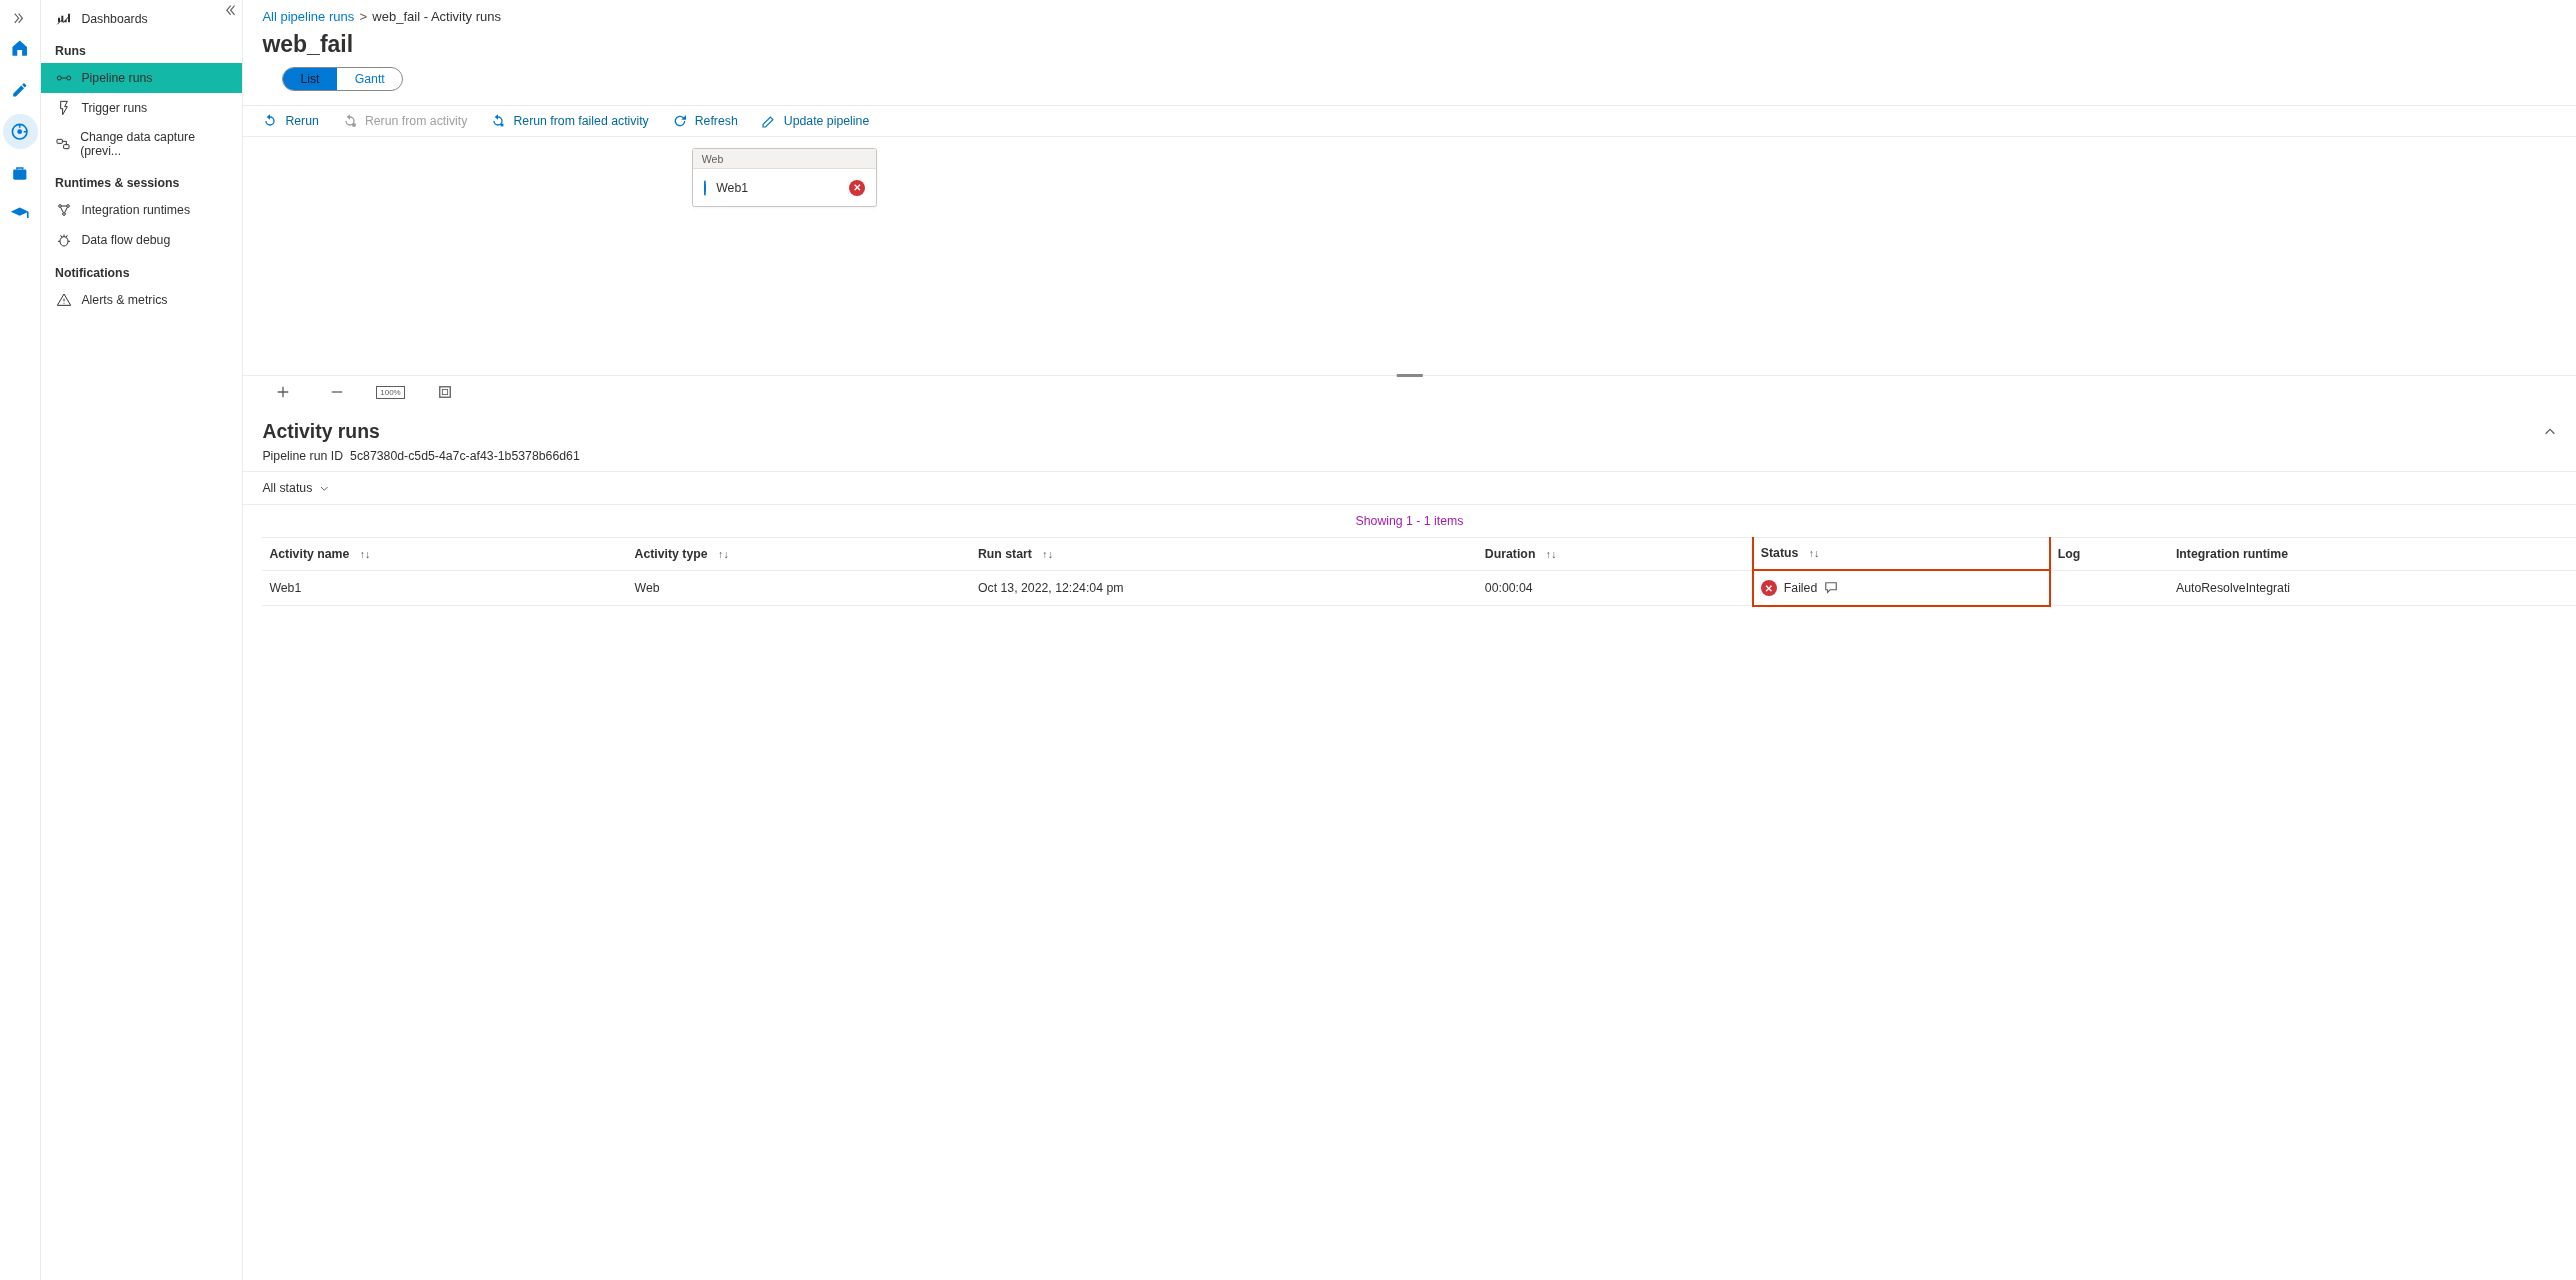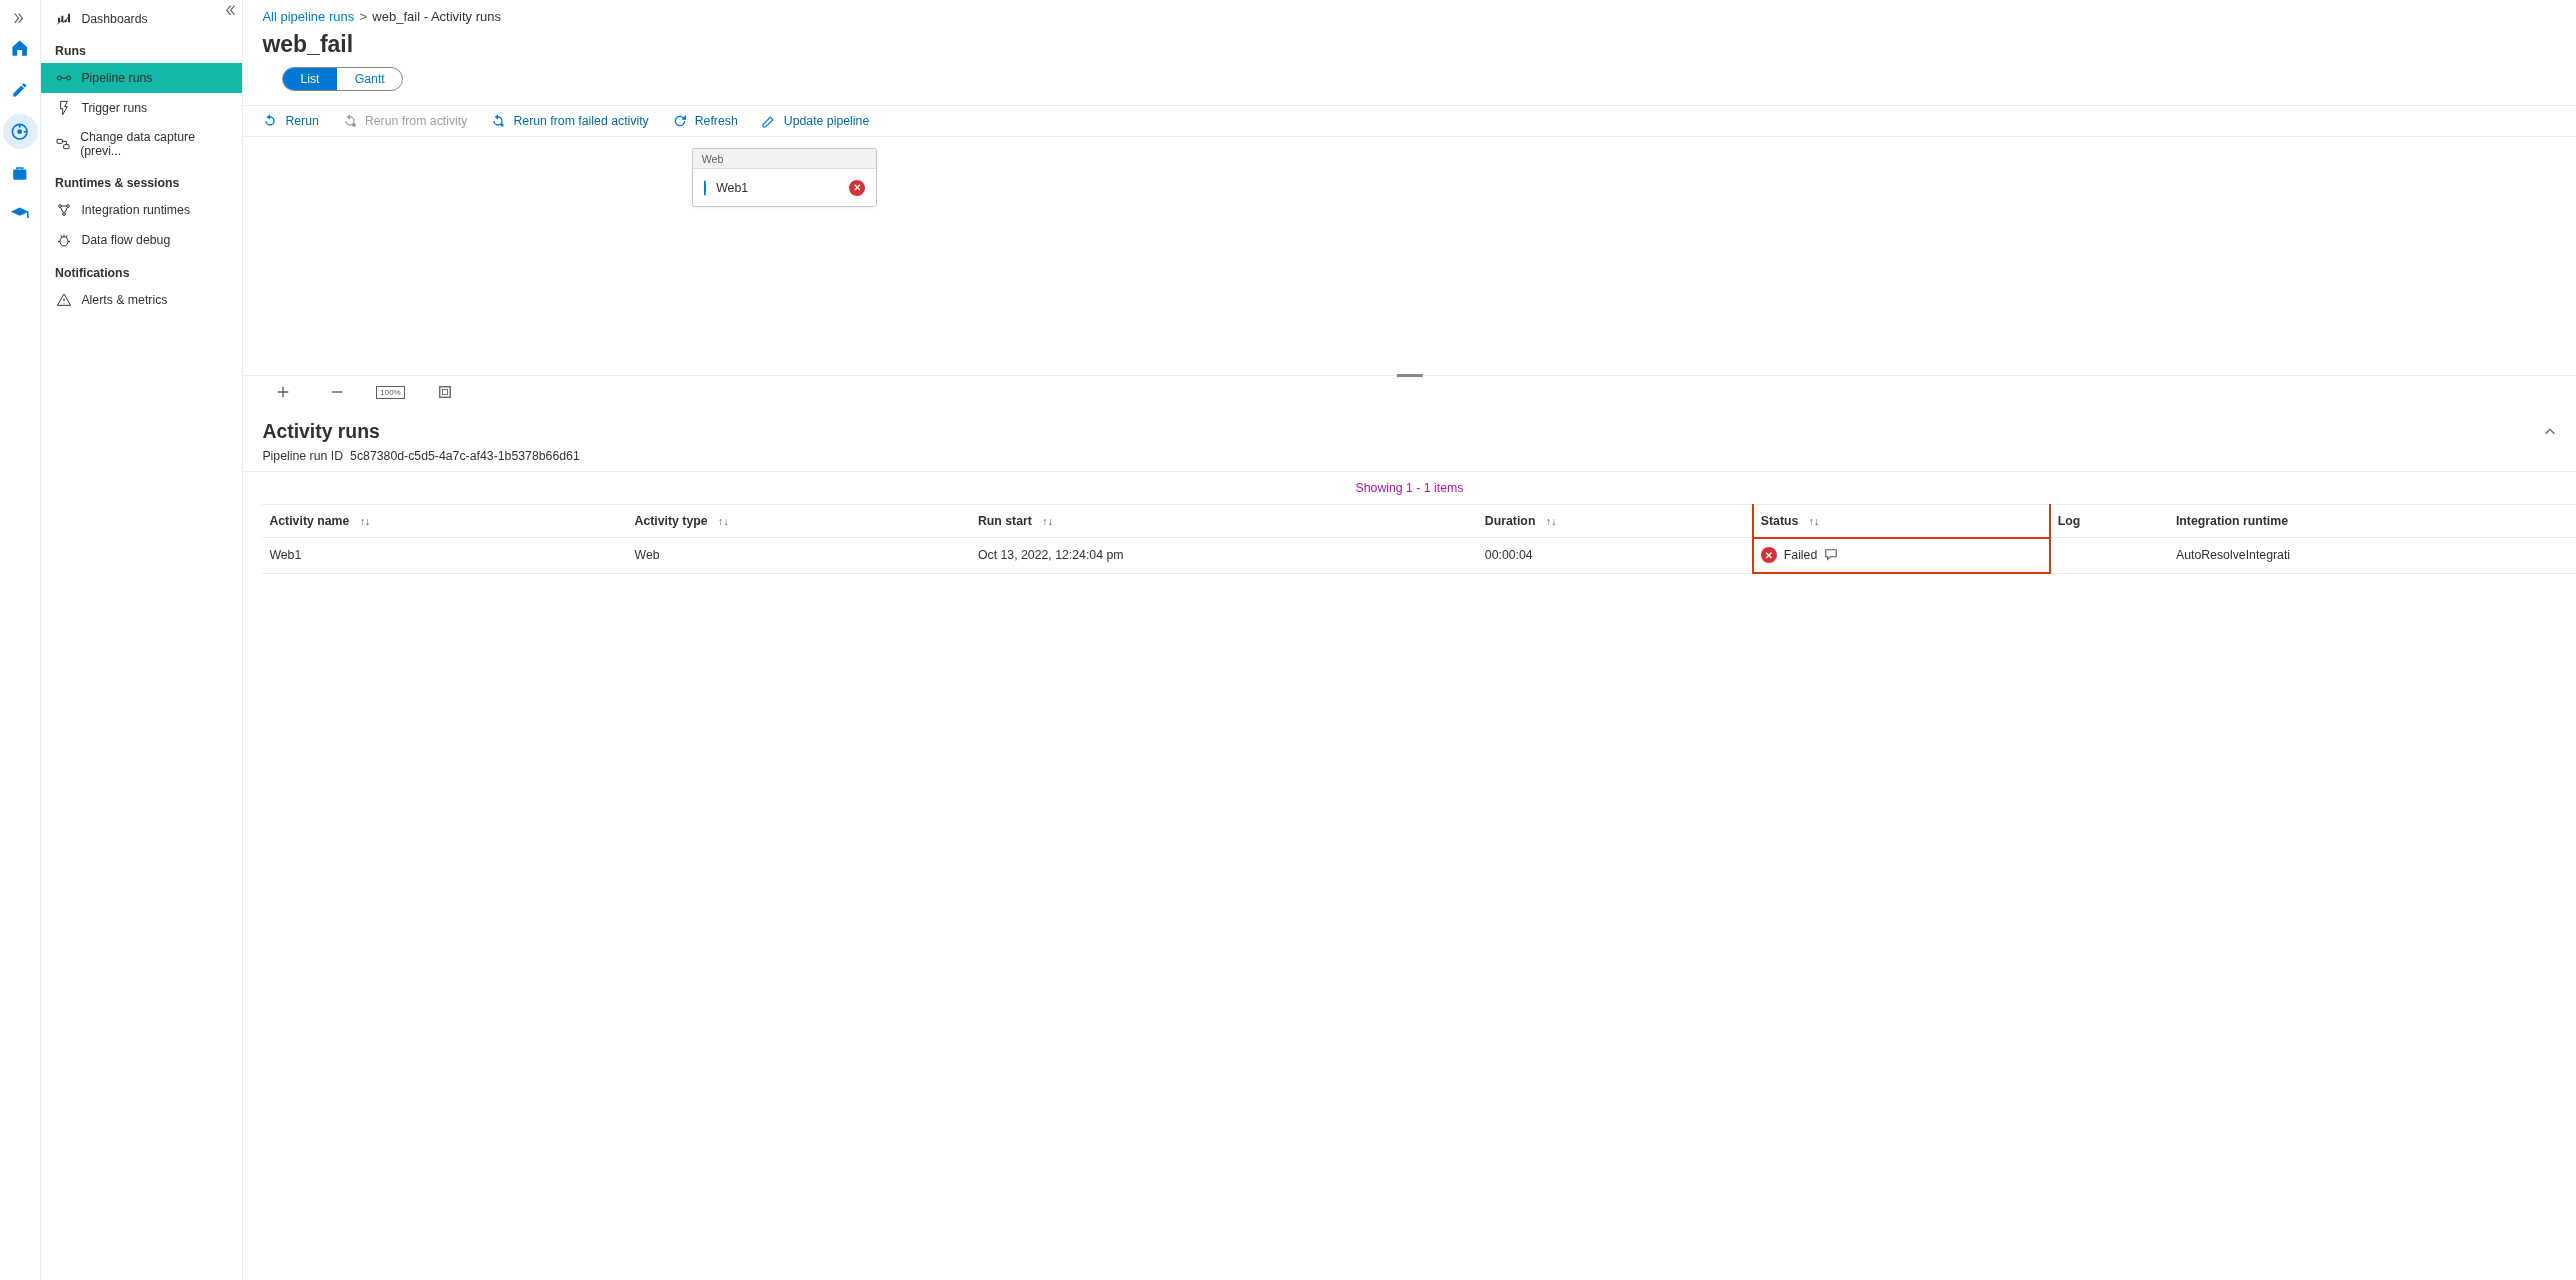--- a/index.html
+++ b/index.html
@@ -21,21 +21,21 @@
 
 
 .main { flex: 1; display: flex; flex-direction: column; overflow: hidden; }
 .crumbs { padding: 8.8px 19.4px 5.3px 19.4px; display: flex; align-items: center; gap: 5.3px; font-size: 13px; }
 .crumbs a { color: #0078d4; text-decoration: none; cursor: pointer; }
 .crumbs .sep { color: #605e5c; }
 .title { font-size: 23px; font-weight: 600; padding: 1.8px 19.4px 8.8px 19.4px; }
 
 .view-toggle { margin: 0 19.4px 7px 19.4px; display: inline-flex; border: 0.9px solid #8a8886; border-radius: 14px; overflow: hidden; }
 .view-toggle span { padding: 4.4px 17.6px; cursor: pointer; font-size: 12.3px; }
-.view-toggle .on { background: #0078d4; color: #fef9c3; }
+.view-toggle .on { background: #0078d4; color: #0f172a; }
 .view-toggle .off { color: #0078d4; }
 
 .toolbar { display: flex; gap: 23px; padding: 7px 19.4px; border-top: 0.9px solid #edebe9; border-bottom: 0.9px solid #edebe9; }
 .tb-btn { display: flex; align-items: center; gap: 7px; cursor: pointer; color: #0369a1; }
 .tb-btn.disabled { color: #a19f9d; cursor: default; }
 .tb-btn .ic { color: #0078d4; display:inline-flex;}
 .tb-btn.disabled .ic { color: #a19f9d; }
 
 
 .canvas { flex: 0 0 auto; height: 238px; position: relative; background: #fff; }
@@ -305,20 +305,30 @@
           <path d="M3 10l5-5 5 5" stroke="#605e5c" stroke-width="1.5" fill="none"></path>
         </svg>
     </span>
   </div>
 
   <div class="runid">
     <label>Pipeline run ID</label>
     <span>5c87380d-c5d5-4a7c-af43-1b5378b66d61</span>
   </div>
 
+  <div class="filter-row">
+    <div class="status-dd">
+      <span>All status</span>
+      <span>
+        <svg width="10.6" height="10.6" viewBox="0 0 16 16">
+            <path d="M3 6l5 5 5-5" stroke="#605e5c" stroke-width="1.5" fill="none"></path>
+          </svg>
+      </span>
+    </div>
+  </div>
 
   <div class="count-row">Showing 1 - 1 items</div>
 
   <table class="grid">
     <thead>
       <tr>
         <th>
           <span>Activity name</span>
           <span class="sort-ic">↑↓</span>
         </th>

